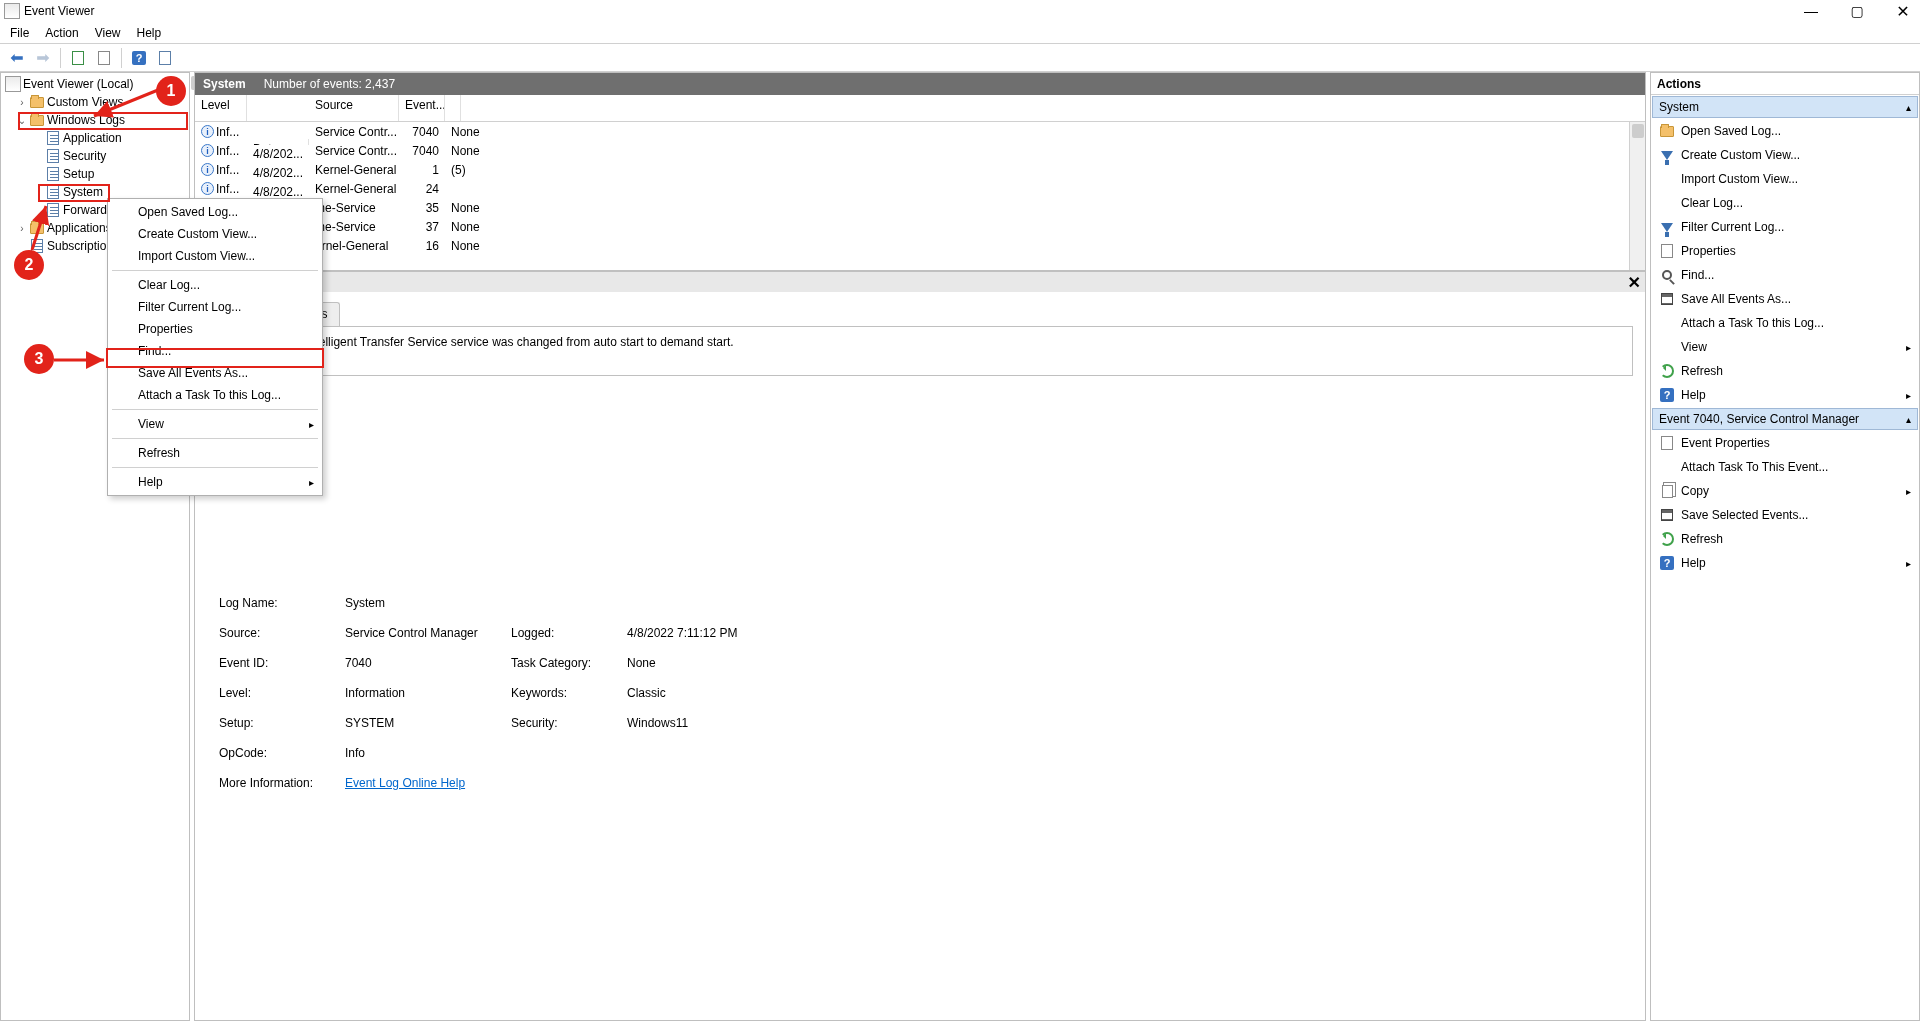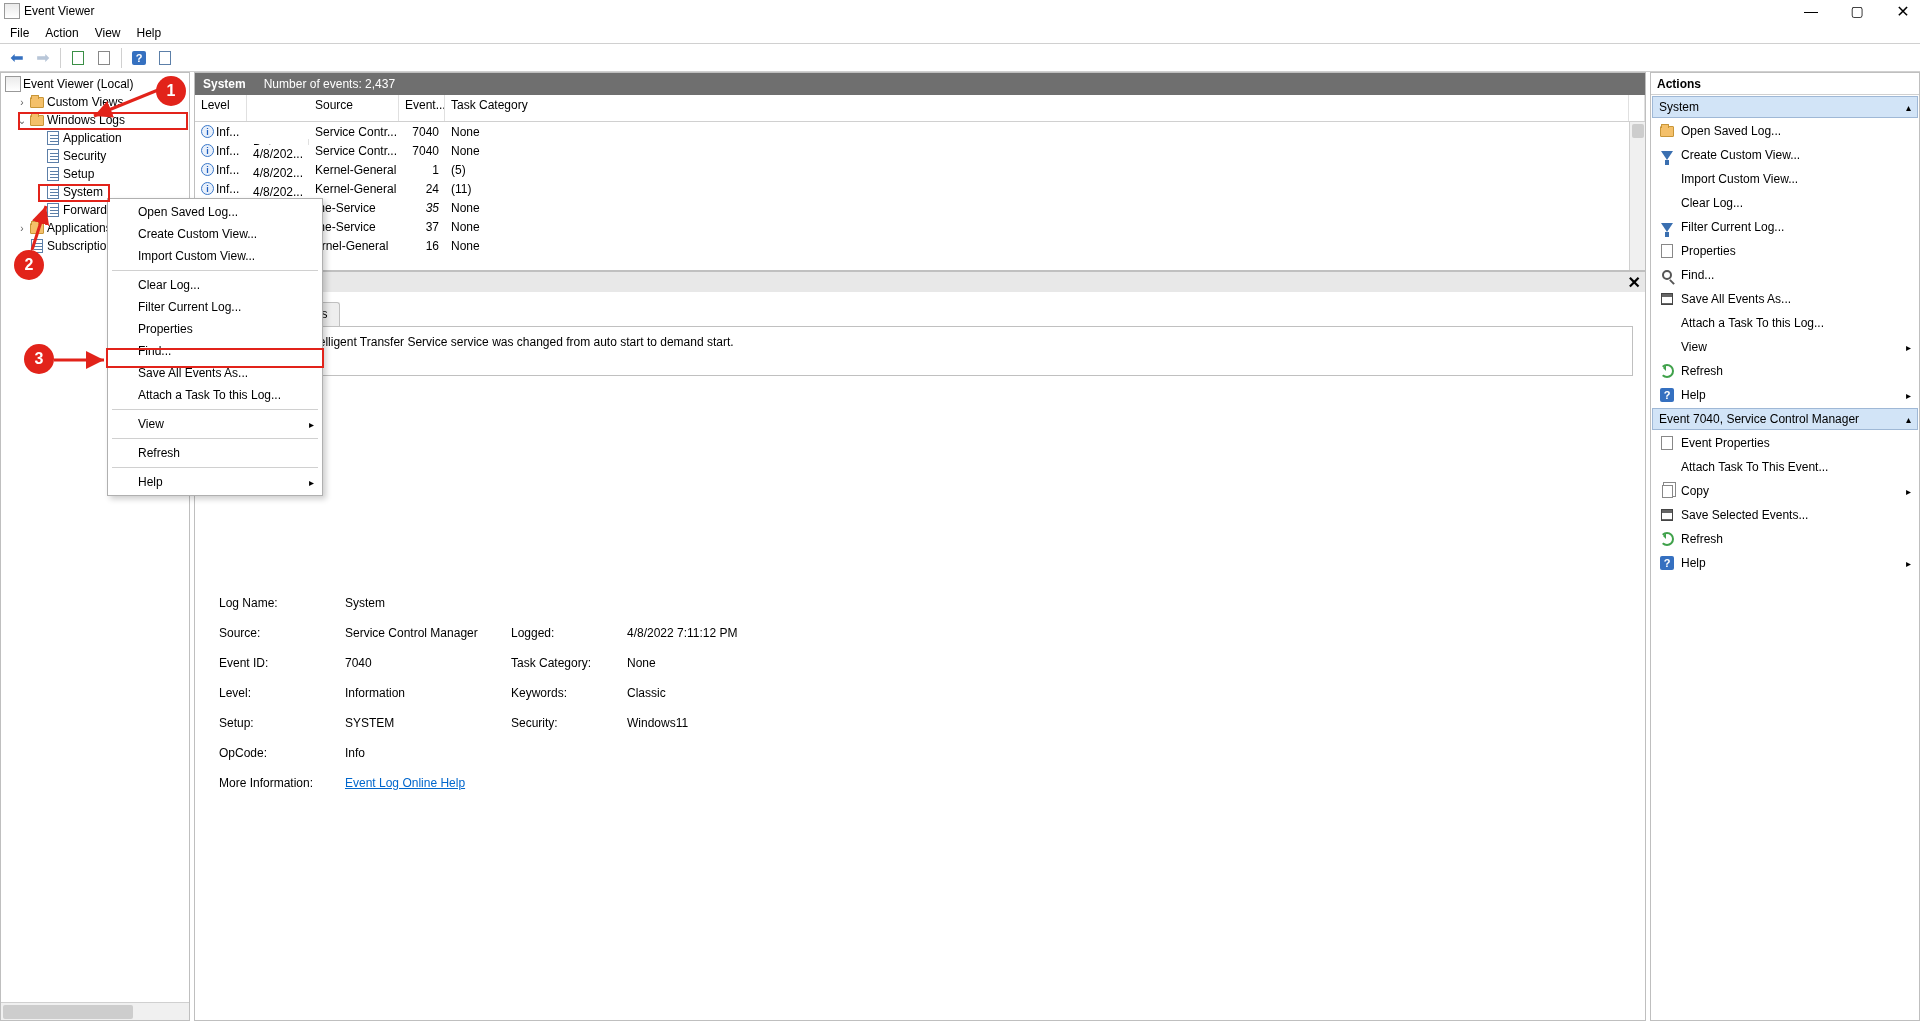--- a/index.html
+++ b/index.html
@@ -16,21 +16,21 @@
 .menubar { height: 22px; display:flex; align-items:center; padding-left: 10px; gap: 16px; border-bottom:1px solid #d0d0d0;}
 .menubar span { font-size: 12px; }
 
 
 .toolbar { height: 28px; display:flex; align-items:center; padding-left: 6px; gap: 4px; border-bottom:1px solid #d0d0d0;}
 .toolbar .tb { width:22px; height:22px; display:inline-flex; align-items:center; justify-content:center; }
 
 
 .main { display:flex; height: calc(100% - 72px); }
 .main > div { border: 1px solid #bfbfbf; }
-.tree-pane { width: 190px; position: relative; display:flex; flex-direction:column;}
+.tree-pane { width: 190px; position: relative; display:flex; flex-direction:row;}
 .center-pane { flex: 1; display:flex; flex-direction:column; margin: 0 4px; position:relative;}
 .actions-pane { width: 270px; display:flex; flex-direction:column;}
 
 
 .tree { flex:1; padding: 2px 0 0 2px; overflow-x: hidden; overflow-y:auto; position: relative;}
 .tree-item { display:flex; align-items:center; height:18px; white-space:nowrap; }
 .tree-item .exp { width:10px; text-align:center; color:#606060; font-size:10px;}
 .tree-item .ticon { width:16px; height:16px; margin:0 2px; display:inline-flex; align-items:center; justify-content:center;}
 .tree-item .lbl { }
 .tree .lvl0 { padding-left: 0;}
@@ -227,21 +227,20 @@
   <div class="center-pane">
     <div class="center-header">
       <span class="bold">System</span>
       <span>Number of events: 2,437</span>
     </div>
     <div class="colhead">
       <div class="ch c-level">Level</div>
       <div class="ch c-date">Date an...</div>
       <div class="ch c-src">Source</div>
       <div class="ch c-evt">Event...</div>
-      <div class="ch c-task">Task Category</div>
       <div class="ch c-scroll"></div>
     </div>
     <div class="evt-wrap">
       <div class="evt-body" id="evtrows">
           <div class="row">
             <div class="cell c-level lvlcell">
               <span class="info-icon">i</span>
               <span>Inf...</span>
             </div>
             <div class="cell c-date">4/8/202...</div>
@@ -270,30 +269,29 @@
             <div class="cell c-task">(5)</div>
           </div>
           <div class="row">
             <div class="cell c-level lvlcell">
               <span class="info-icon">i</span>
               <span>Inf...</span>
             </div>
             <div class="cell c-date">4/8/202...</div>
             <div class="cell c-src">Kernel-General</div>
             <div class="cell c-evt" style="text-align:right;">24</div>
-            <div class="cell c-task">(11)</div>
           </div>
           <div class="row">
             <div class="cell c-level lvlcell">
               <span class="info-icon">i</span>
               <span>Inf...</span>
             </div>
             <div class="cell c-date">4/8/202...</div>
             <div class="cell c-src">me-Service</div>
-            <div class="cell c-evt" style="text-align:right;font-style:italic;">35</div>
+            <div class="cell c-evt" style="text-align:right;">35</div>
             <div class="cell c-task">None</div>
           </div>
           <div class="row">
             <div class="cell c-level lvlcell">
               <span class="info-icon">i</span>
               <span>Inf...</span>
             </div>
             <div class="cell c-date">4/8/202...</div>
             <div class="cell c-src">me-Service</div>
             <div class="cell c-evt" style="text-align:right;">37</div>

